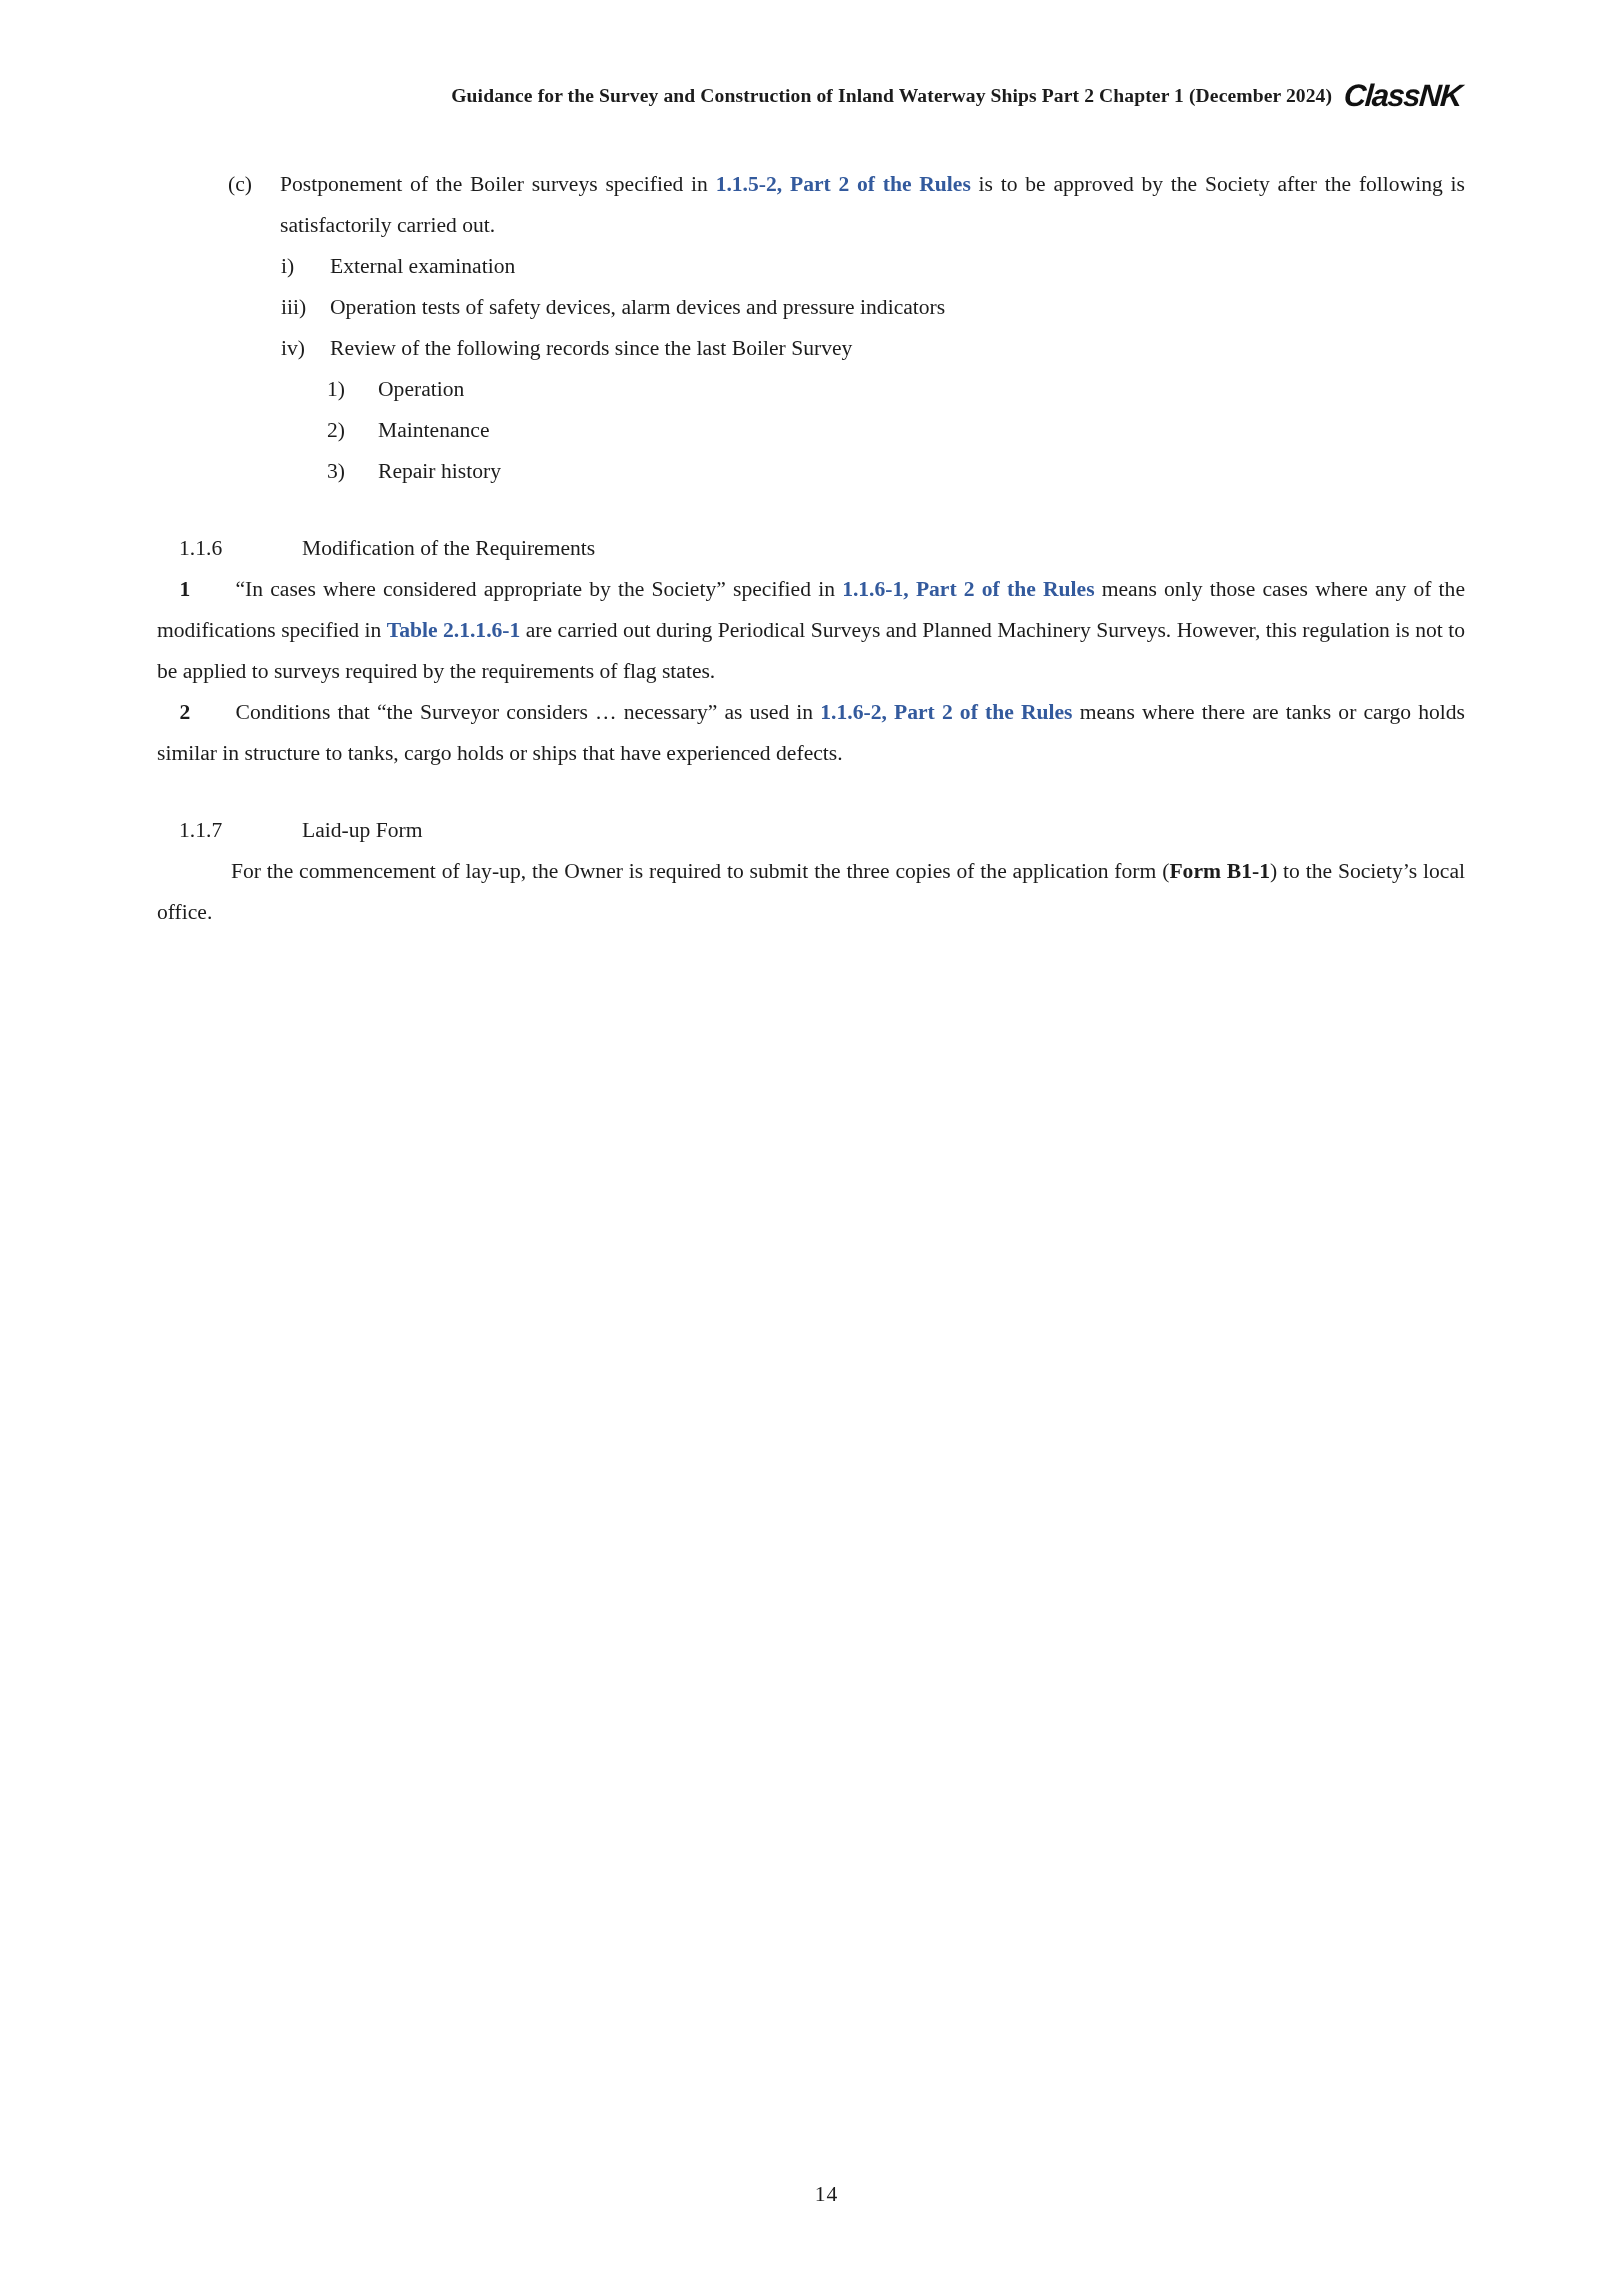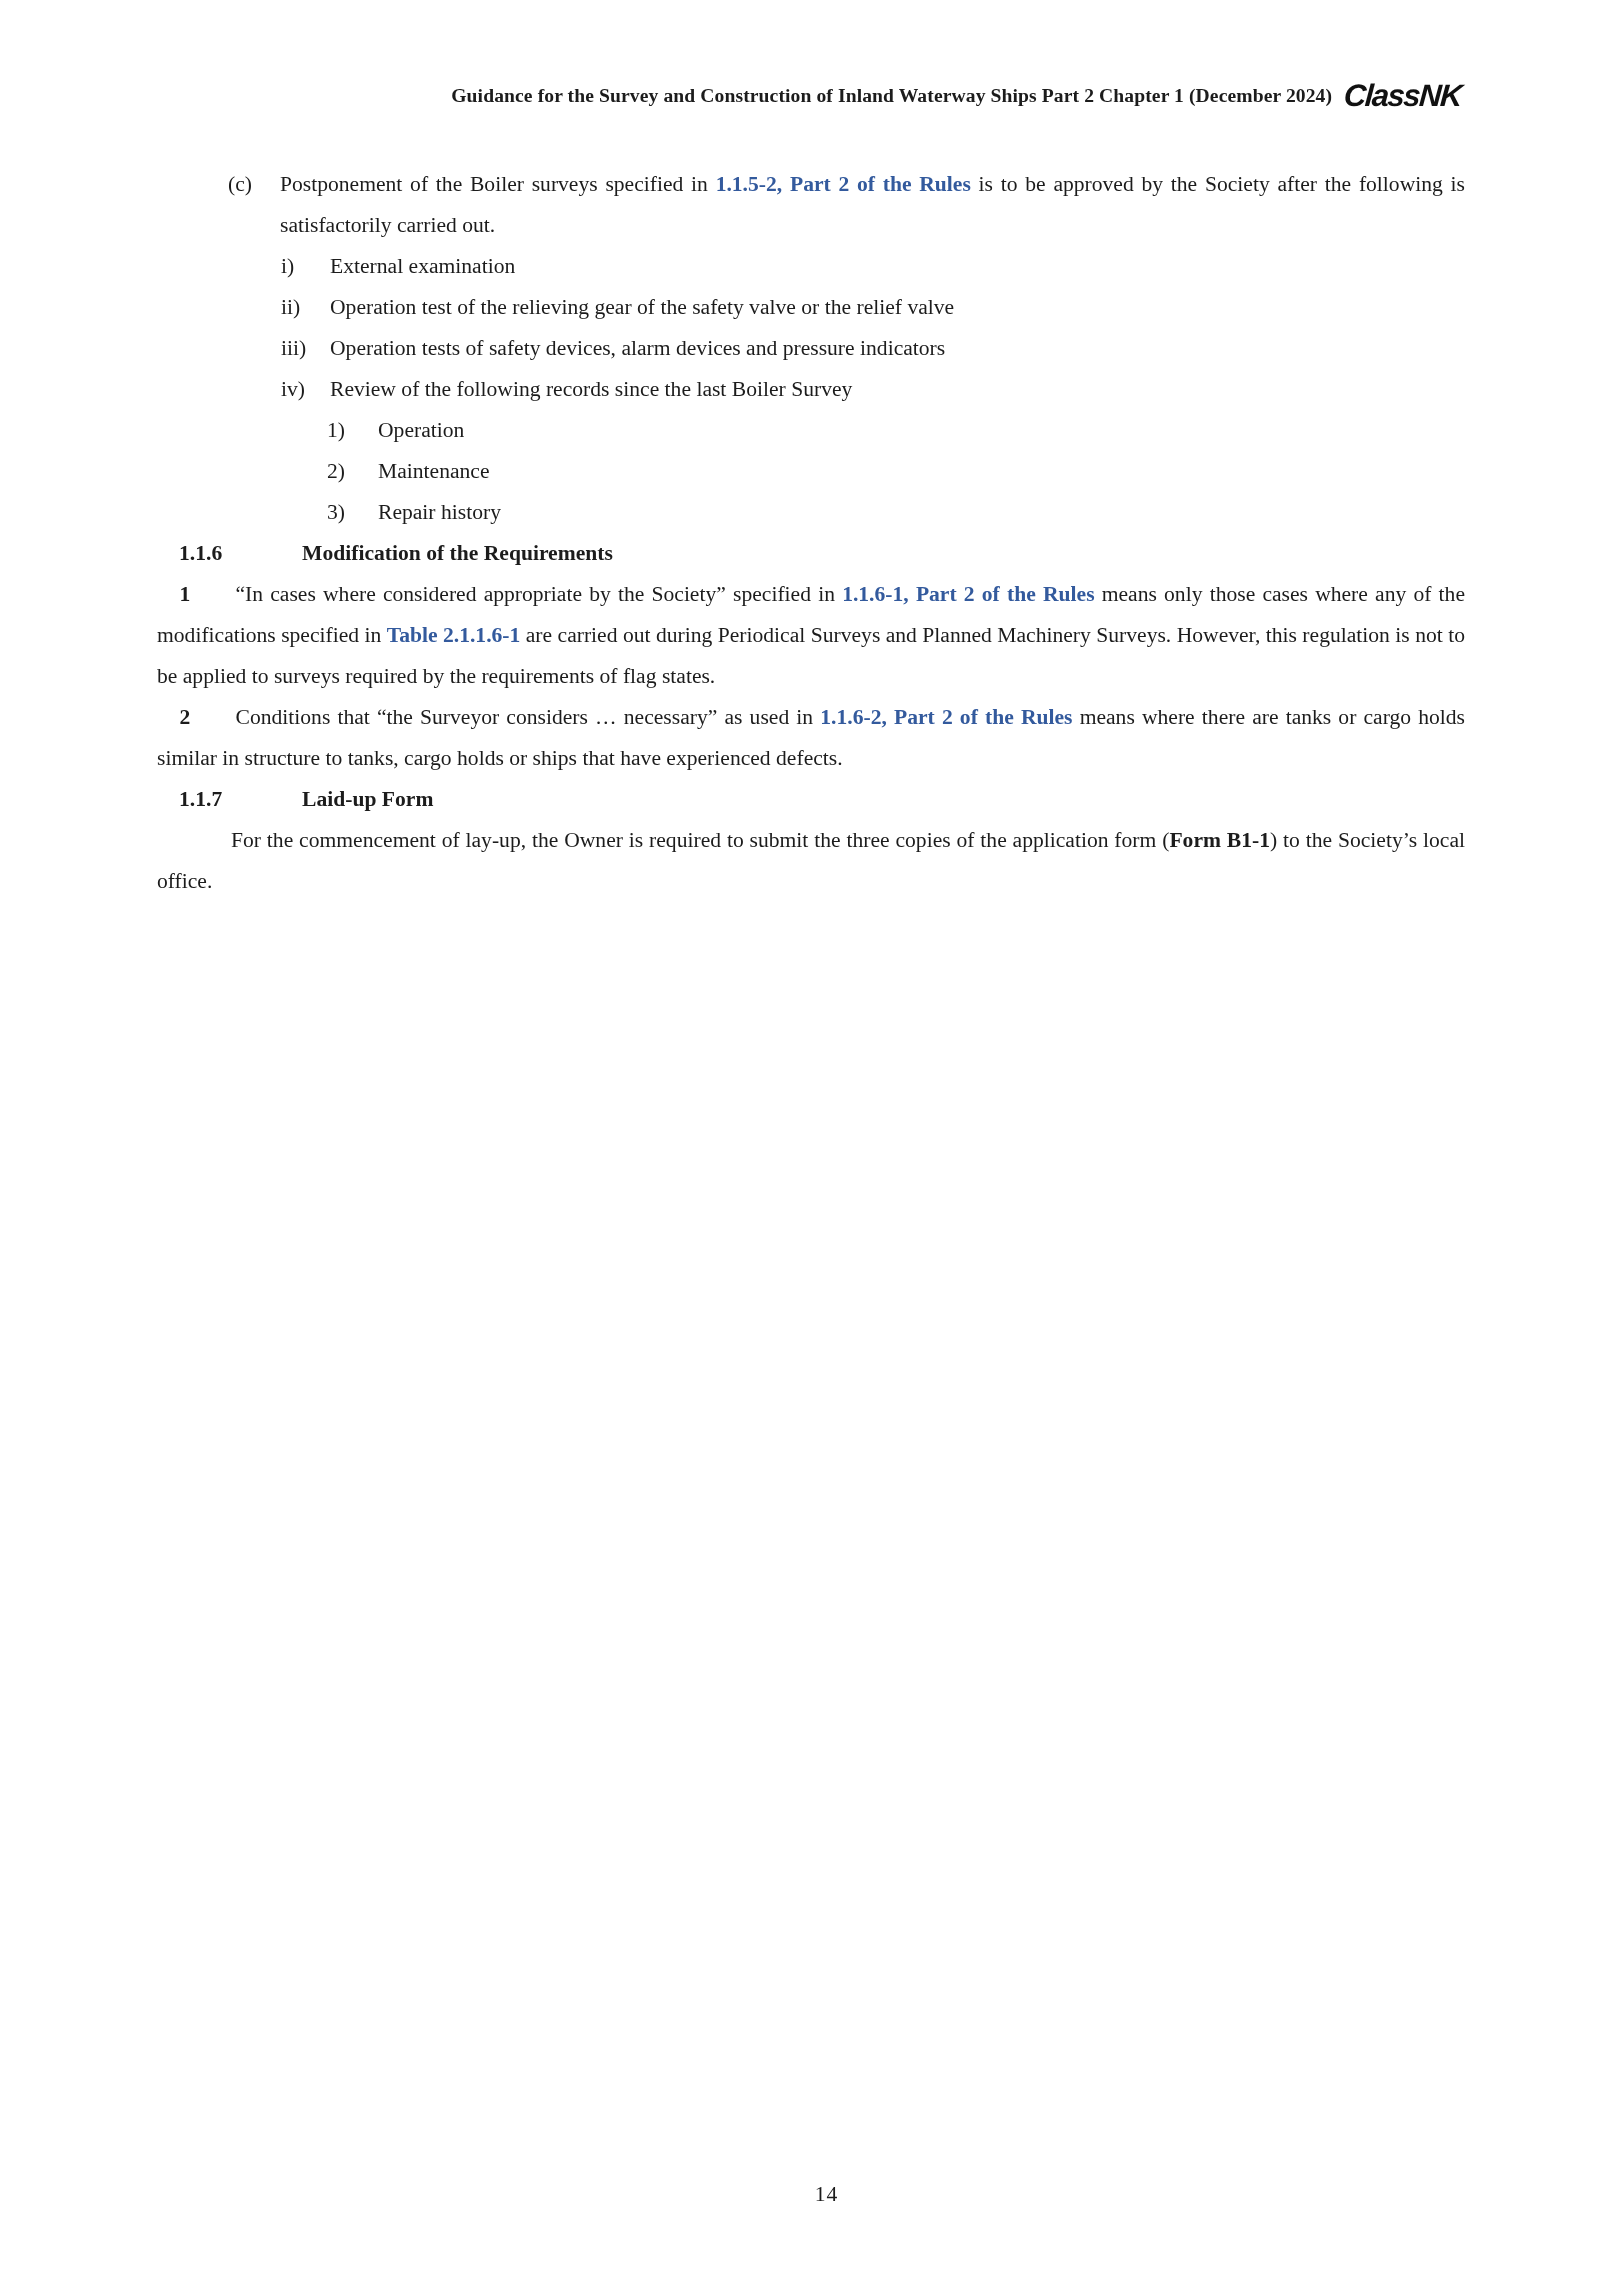--- a/index.html
+++ b/index.html
@@ -45,21 +45,21 @@
   .j{text-align:justify;}
 
   
   .item-c{padding-left:123px;text-indent:-52px;}
   .item-c .lbl{display:inline-block;width:52px;text-indent:0;}
   .li-roman{padding-left:173px;text-indent:-49px;}
   .li-roman .lbl{display:inline-block;width:49px;text-indent:0;}
   .li-num{padding-left:221px;text-indent:-51px;font-family:Liberation Serif, serif;}
   .li-num .lbl{display:inline-block;width:51px;text-indent:0;}
 
-  .section-heading{padding-left:145px;text-indent:-123px;font-weight:bold;}
+  .section-heading{padding-left:145px;text-indent:-123px;font-weight:normal;margin-top:36px;}
   .section-heading .secnum{display:inline-block;width:123px;text-indent:0;}
 
   .para-numbered{text-indent:22.5px;}
   .para-numbered .pnum{display:inline-block;width:56px;font-weight:bold;text-indent:0;}
   .para-plain{text-indent:74px;}
 
   .seg-link{color:var(--link-blue);font-weight:bold;}
   .seg-b{font-weight:bold;}
 
   
@@ -76,21 +76,20 @@
   <div class="header">
     <span class="header-title">Guidance for the Survey and Construction of Inland Waterway Ships Part 2 Chapter 1 (December 2024)</span>
     <span class="logo">ClassNK</span>
   </div>
 
   <div class="content">
 
     <p class="item-c j"><span class="lbl">(c)</span><span><span>Postponement of the Boiler surveys specified in </span><span class="seg-link">1.1.5-2, Part 2 of the Rules</span><span> is to be approved by the Society after the following is satisfactorily  carried out.</span></span></p>
 
     <p class="li-roman"><span class="lbl">i)</span><span>External examination</span></p>
-    <p class="li-roman"><span class="lbl">ii)</span><span>Operation test of the relieving gear of the safety valve or the relief valve</span></p>
     <p class="li-roman"><span class="lbl">iii)</span><span>Operation tests of safety devices, alarm devices and pressure indicators</span></p>
     <p class="li-roman"><span class="lbl">iv)</span><span>Review of the following records since the last Boiler Survey</span></p>
 
     <p class="li-num"><span class="lbl">1)</span><span>Operation</span></p>
     <p class="li-num"><span class="lbl">2)</span><span>Maintenance</span></p>
     <p class="li-num"><span class="lbl">3)</span><span>Repair history</span></p>
 
     <p class="section-heading"><span class="secnum">1.1.6</span><span>Modification of the Requirements</span></p>
 
     <p class="para-numbered j"><span class="pnum">1</span><span><span>“In cases where considered appropriate  by the Society” specified in </span><span class="seg-link">1.1.6-1, Part 2 of the Rules</span><span> means only those cases where any of the modifications  specified in </span><span class="seg-link">Table 2.1.1.6-1</span><span> are carried out during Periodical Surveys and Planned Machinery Surveys. However, this regulation is not to be applied to surveys required by the requirements of flag states.</span></span></p>

